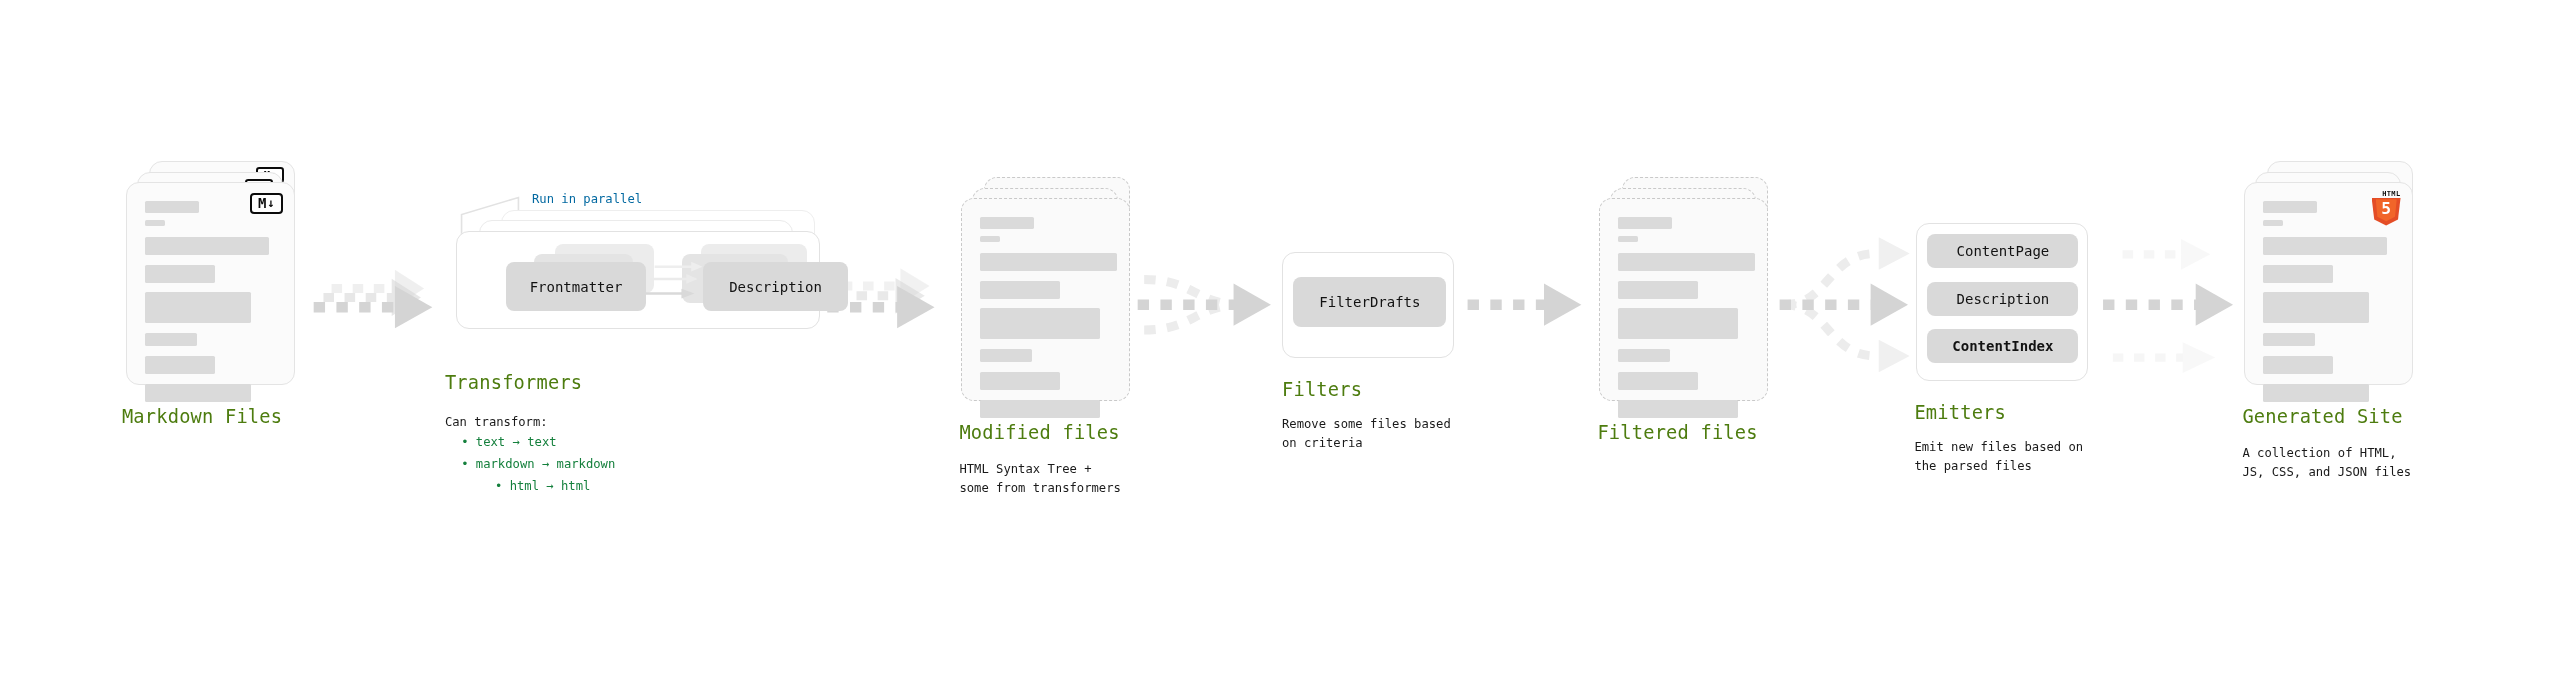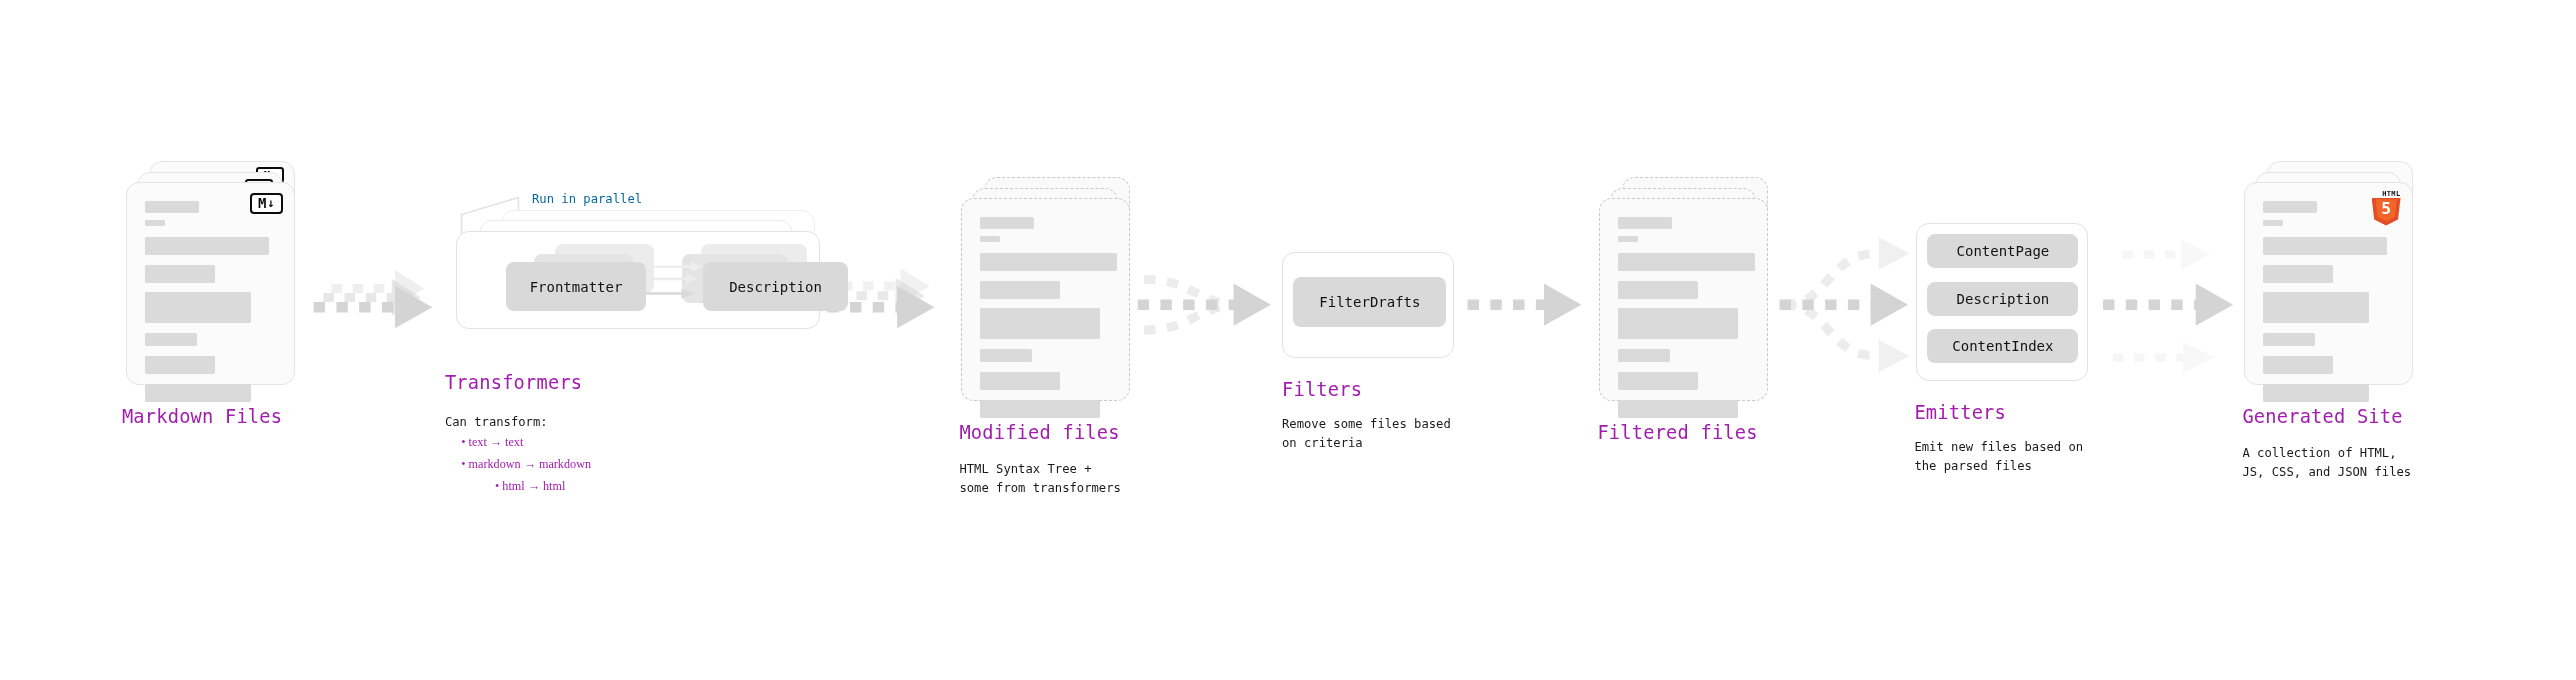--- a/index.html
+++ b/index.html
@@ -71,26 +71,26 @@
     font-size:7px;font-weight:bold;letter-spacing:0.4px;color:#111;
   }
   .js-badge{width:28px;height:12.2px;background:#f7df1e;}
   .css-badge{width:28px;height:9.8px;position:relative;}
   .css-badge .bar{position:absolute;left:0;bottom:0;width:28px;height:2.4px;background:#2965f1;}
   .css-badge .txt{position:absolute;left:0;top:-0.8px;width:28px;text-align:center;
      font-size:5.7px;font-weight:bold;color:#111;letter-spacing:-0.2px;}
 
   
   .title{
-    font-size:18.7px;color:#a21caf;letter-spacing:0.2px;white-space:nowrap;
+    font-size:18.7px;color:#4d7c0f;letter-spacing:0.2px;white-space:nowrap;
   }
   .sub{
     font-size:12.2px;color:#1a1a1a;line-height:1.55;white-space:pre;
   }
-  .subbul{font-size:12.2px;color:#a21caf;line-height:1.55;white-space:pre;font-family:Liberation Serif, serif;}
+  .subbul{font-size:12.2px;color:#15803d;line-height:1.55;white-space:pre;}
 
   
   .procbox{
     position:absolute;box-sizing:border-box;
     border:1.3px solid #e2e2e2;border-radius:13px;background:#fff;
   }
   .chip{
     box-sizing:border-box;border-radius:8.1px;background:#d9d9d9;
     display:flex;align-items:center;justify-content:center;
     font-size:14px;color:#121212;white-space:nowrap;
@@ -310,21 +310,21 @@
         </div>
       </div>
     </div>
     <div class="title" style="position:absolute;left:-1.6px;top:245px;">Filtered files</div>
   </div>
 
   <div class="node" style="left:1916px;top:223px;">
     <div class="procbox" style="left:0;top:0;width:172px;height:158px;"></div>
     <div class="chip" style="position:absolute;left:11.4px;top:11.4px;width:151px;height:34px;">ContentPage</div>
     <div class="chip" style="position:absolute;left:11.4px;top:59px;width:151px;height:34px;">Description</div>
-    <div class="chip" style="position:absolute;left:11.4px;top:106px;width:151px;height:34px;">ContentIndex</div>
+    <div class="chip" style="position:absolute;left:11.4px;top:106px;width:151px;height:34px;font-weight:bold;">ContentIndex</div>
     <div class="title" style="position:absolute;left:-1.6px;top:179px;">Emitters</div>
     <div class="sub" style="position:absolute;left:-1.6px;top:215px;">Emit new files based on
 the parsed files</div>
   </div>
 
   <div class="node" style="left:2244px;top:161px;">
     <div class="filestack">
       <div class="filecard fc-back2">
         <div class="badge" style="right:9.8px;top:18px;">
           <div class="css-badge">

